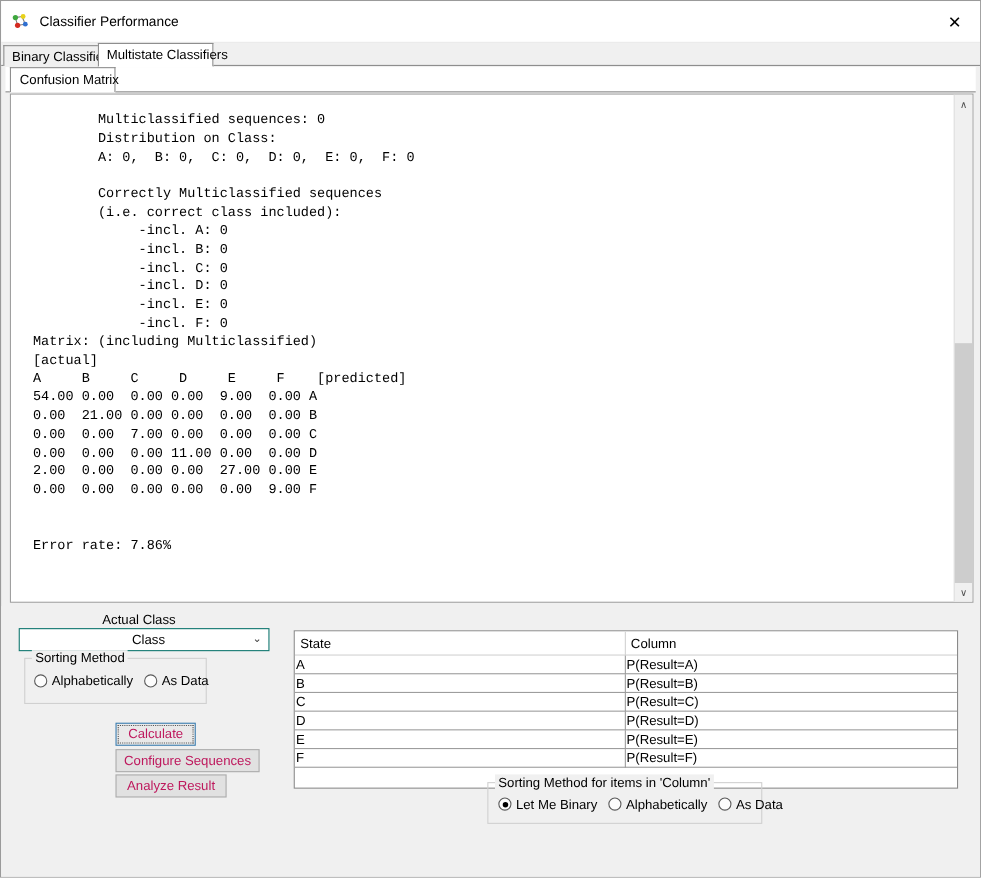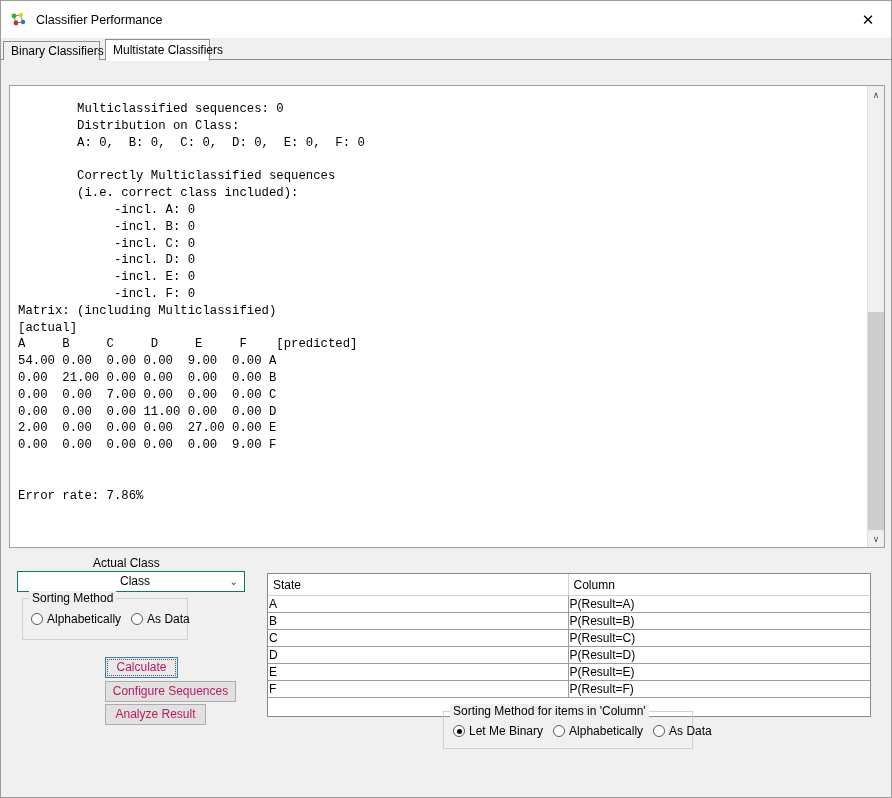--- a/index.html
+++ b/index.html
@@ -127,21 +127,21 @@
     width: 876px; height: 463px;
     background: #ffffff;
     border: 1px solid #a0a0a0;
     box-sizing: border-box;
     overflow: hidden;
   }
   .textpanel-inner {
     position: absolute;
     left: 0; top: 3px;
     width: 856px;
-    padding-left: 8px;
+    padding-left: 20px;
     box-sizing: border-box;
   }
   .mono {
     font-family: "Liberation Mono", "DejaVu Sans Mono", monospace;
     font-size: 12.3px;
     line-height: 16.8px;
     white-space: pre;
     color: #000;
     letter-spacing: 0px;
   }
@@ -330,23 +330,27 @@
         <circle cx="6" cy="12" r="2.4" fill="#d42b20"></circle>
         <circle cx="13" cy="11" r="2.2" fill="#2f6fd0"></circle>
       </svg>
     </div>
     <div class="title-text">Classifier Performance</div>
     <div class="close-btn">✕</div>
   </div>
 
   <div class="tabstrip">
     <div class="tab" style="left:2px;width:97px;">Binary Classifiers</div>
-    <div class="tab active" style="left:104px;width:105px;">Multistate Classifiers</div>
+    <div class="tab active" style="left:88px;width:105px;">Multistate Classifiers</div>
   </div>
 
+  <div class="subtabstrip">
+    <div class="subtab-line"></div>
+    <div class="subtab" style="width:96px;">Confusion Matrix</div>
+  </div>
 
   <div class="textpanel">
     <div class="textpanel-inner">
       <pre class="mono">        Multiclassified sequences: 0
         Distribution on Class:
         A: 0,  B: 0,  C: 0,  D: 0,  E: 0,  F: 0
 
         Correctly Multiclassified sequences
         (i.e. correct class included):
              -incl. A: 0

